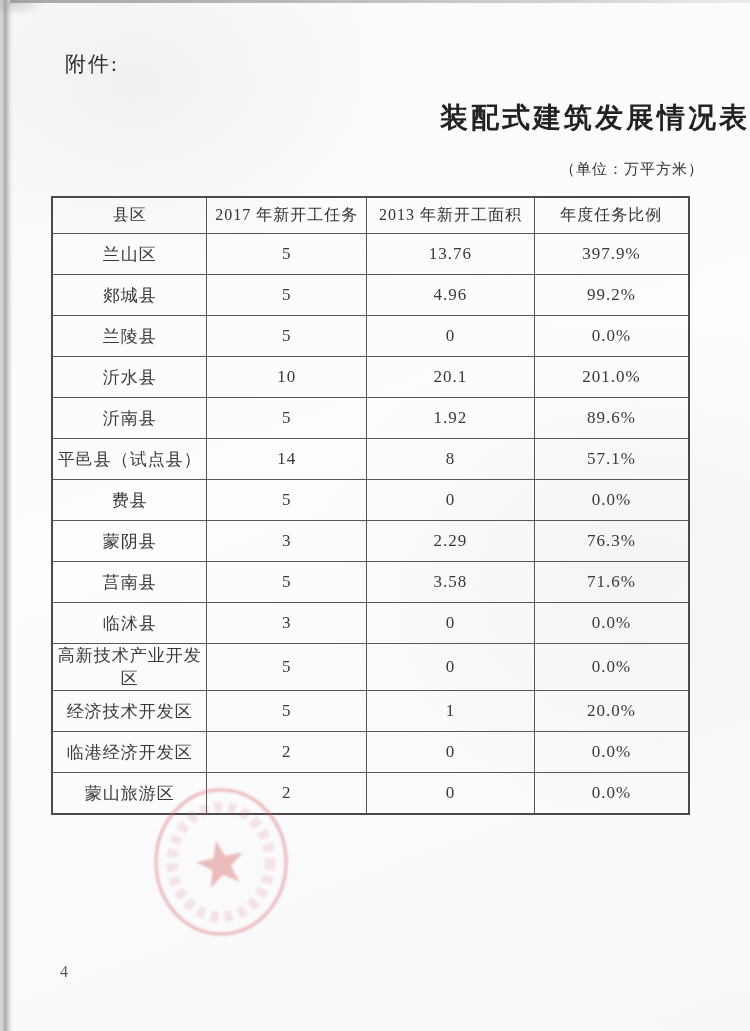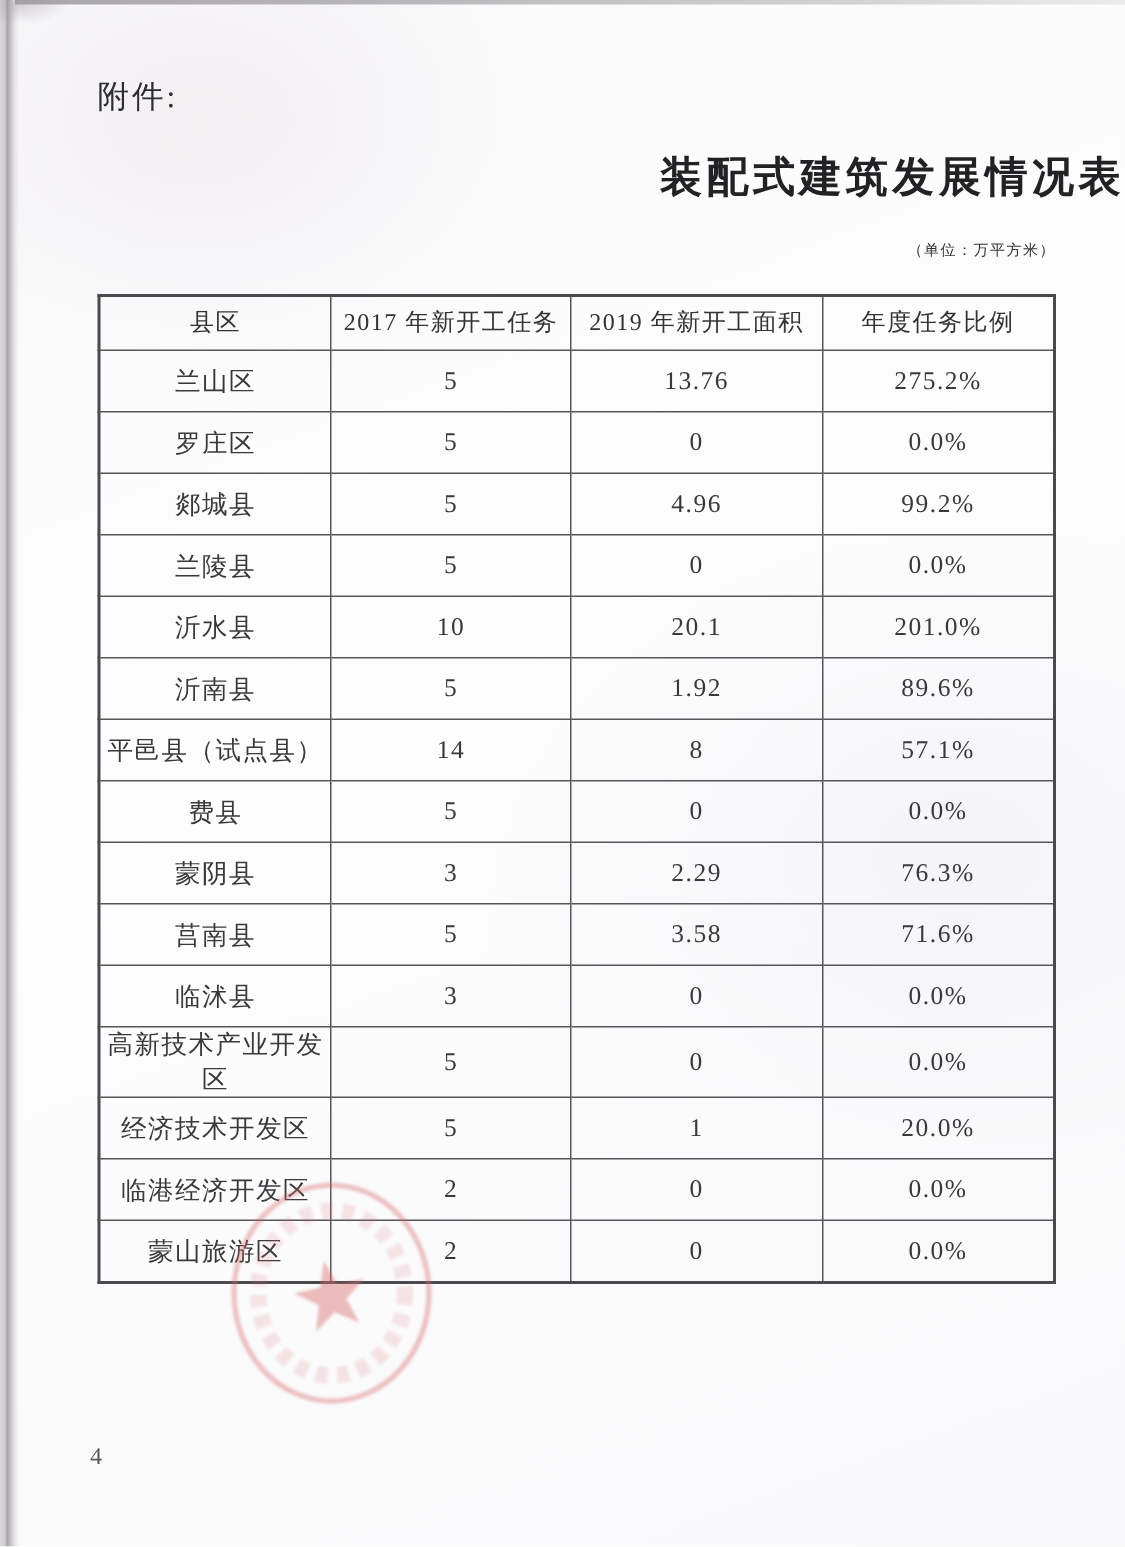--- a/index.html
+++ b/index.html
@@ -33,24 +33,24 @@
     position:absolute;left:65px;top:50px;
     font-size:21px;color:#2e2e30;letter-spacing:2px;
   }
   .doc-title{
     position:absolute;left:0;top:99px;width:750px;
     text-align:right;font-size:28px;font-weight:bold;color:#222224;
     letter-spacing:3px;
   }
   .unit-note{
     position:absolute;top:160px;right:46px;
-    font-size:10px;color:#323234;letter-spacing:1px;
+    font-size:15px;color:#323234;letter-spacing:1px;
   }
   table.dev-table{
-    position:absolute;left:65px;top:196px;width:639px;
+    position:absolute;left:51px;top:196px;width:639px;
     border-collapse:collapse;table-layout:fixed;
     background:transparent;
   }
   table.dev-table,
   table.dev-table th,
   table.dev-table td{
     border:1px solid #56565a;
   }
   table.dev-table{border:2px solid #4a4a4e;}
   table.dev-table th{
@@ -90,36 +90,30 @@
     <colgroup>
         <col class="col0">
         <col class="col1">
         <col class="col2">
         <col class="col3">
       </colgroup>
     <thead>
       <tr>
         <th>县区</th>
         <th>2017 年新开工任务</th>
-        <th>2019 年新开工面积</th>
+        <th>2013 年新开工面积</th>
         <th>年度任务比例</th>
       </tr>
     </thead>
     <tbody>
       <tr>
         <td>兰山区</td>
         <td>5</td>
         <td>13.76</td>
-        <td>275.2%</td>
-      </tr>
-      <tr>
-        <td>罗庄区</td>
-        <td>5</td>
-        <td>0</td>
-        <td>0.0%</td>
+        <td>397.9%</td>
       </tr>
       <tr>
         <td>郯城县</td>
         <td>5</td>
         <td>4.96</td>
         <td>99.2%</td>
       </tr>
       <tr>
         <td>兰陵县</td>
         <td>5</td>

